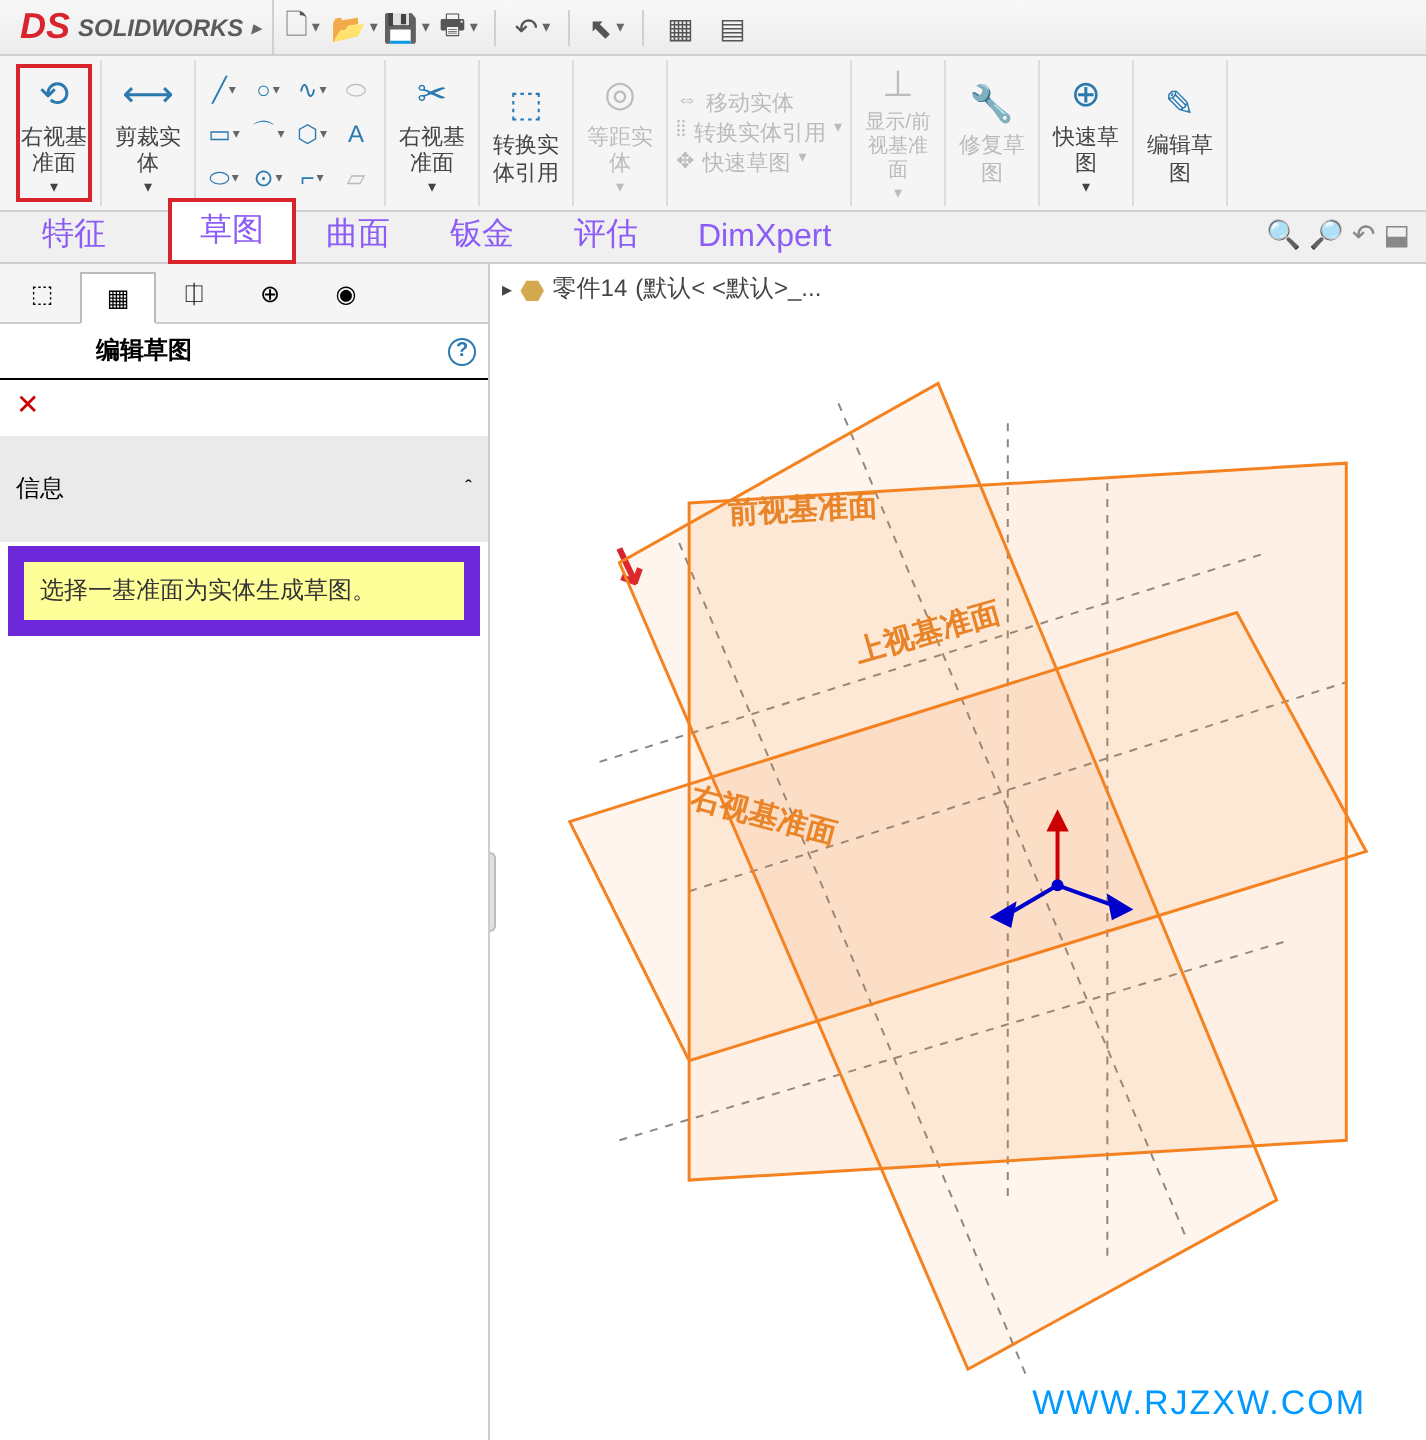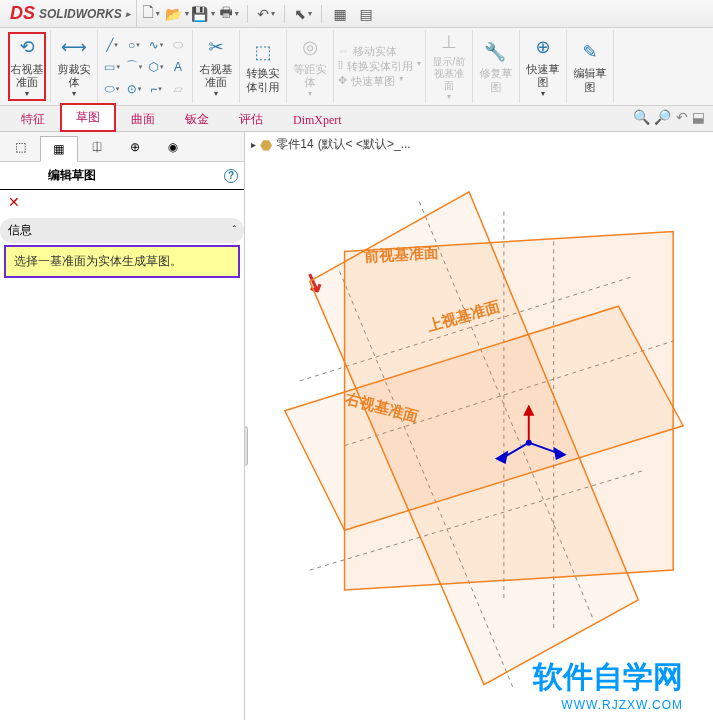--- a/index.html
+++ b/index.html
@@ -19,56 +19,56 @@
   .big-btn { display: flex; flex-direction: column; align-items: center; justify-content: center; width: 38px; height: 70px; font-size: 11px; color: #444; line-height: 1.2; text-align: center; position: relative; }
   .big-btn .icon-box { height: 26px; display: flex; align-items: center; justify-content: center; font-size: 18px; margin-bottom: 2px; }
   .big-btn.hl { border: 2px solid #d9232d; }
   .mini-row { display: flex; gap: 2px; }
   .mini-btn { width: 20px; height: 20px; display: flex; align-items: center; justify-content: center; font-size: 12px; color: #555; }
   .mini-btn.drop::after { content: "▾"; font-size: 7px; margin-left: 1px; }
   .disabled { color: #bbb !important; }
   
   
   .tabstrip { height: 26px; background: #f0f0f0; border-bottom: 1px solid #ccc; display: flex; align-items: flex-end; padding-left: 6px; position: relative; }
-  .tab { padding: 4px 14px; font-size: 12px; color: #be185d; border: 1px solid transparent; border-bottom: none; position: relative; top: 1px; font-family: Liberation Serif, serif; }
+  .tab { padding: 4px 14px; font-size: 16px; color: #8b5cf6; border: 1px solid transparent; border-bottom: none; position: relative; top: 1px; }
   .tab.active { background: #fff; border-color: #ccc; }
-  .tab.hl { border: 2px solid #d9232d !important; border-bottom: 2px solid #d9232d !important; }
+  .tab.hl { border: 2px solid #d9232d !important; border-bottom: 2px solid #d9232d !important; margin-left: 16px; }
   .view-icons-tab { position: absolute; right: 8px; top: 3px; display: flex; gap: 4px; }
   .view-icons-tab span { font-size: 14px; color: #888; }
   
   
   .main { display: flex; height: calc(720px - 28px - 78px - 26px); }
   .leftpanel { width: 245px; border-right: 1px solid #ccc; background: #fff; display: flex; flex-direction: column; }
   .pane-tabs { height: 30px; display: flex; align-items: center; gap: 0; border-bottom: 1px solid #ccc; padding: 0 2px; background: #f5f5f5; }
   .pane-tab { width: 38px; height: 26px; display: flex; align-items: center; justify-content: center; border: 1px solid transparent; }
   .pane-tab.active { background: #fff; border: 1px solid #bbb; border-bottom: 1px solid #fff; position: relative; top: 2px; }
   .pane-header { height: 28px; display: flex; align-items: center; justify-content: flex-start; font-weight: bold; font-size: 12px; border-bottom: 1px solid #000000; position: relative; padding-left: 48px; }
   .help-icon { position: absolute; right: 6px; color: #2a7ab0; font-size: 13px; border: 1px solid #2a7ab0; border-radius: 50%; width: 14px; height: 14px; display: flex; align-items: center; justify-content: center; font-size: 10px; }
   .close-x { color: #c00; font-size: 14px; padding: 4px 8px; }
   .info-section { margin-top: 4px; }
-  .info-head { background: #eaeaea; padding: 4px 8px; font-size: 12px; display: flex; justify-content: space-between; align-items: center; border-radius: 12px; }
+  .info-head { background: #eaeaea; padding: 18px 8px; font-size: 12px; display: flex; justify-content: space-between; align-items: center; }
   .info-head .chev { font-size: 10px; }
-  .info-msg { border: 2px solid #6d28d9; margin: 2px 4px; }
+  .info-msg { border: 8px solid #6d28d9; margin: 2px 4px; }
   .info-msg-inner { background: #ffff99; padding: 6px 8px; font-size: 12px; color: #333; }
   
   
   .viewport { flex: 1; background: #fff; position: relative; overflow: hidden; }
   .breadcrumb { position: absolute; top: 4px; left: 6px; font-size: 12px; color: #444; display: flex; align-items: center; gap: 4px; }
   .bc-arrow { font-size: 10px; }
   .cube-icon { color: #d4a94e; font-size: 14px; }
   .collapse-grip { position: absolute; left: -3px; top: 50%; width: 6px; height: 40px; background: #e0e0e0; border: 1px solid #bbb; border-radius: 3px; }
   
   
   .planes { position: absolute; inset: 0; }
   
   .arrow-annot { position: absolute; top: 135px; left: 58px; color: #d9232d; font-size: 26px; font-weight: bold; transform: rotate(20deg); }
   
   .watermark { position: absolute; right: 30px; bottom: 8px; text-align: right; }
   .wm-cn { font-size: 30px; font-weight: bold; color: #0099FF; font-family: "Microsoft YaHei"; }
-  .wm-url { font-size: 12px; color: #0099FF; letter-spacing: 1px; }
+  .wm-url { font-size: 17px; color: #0099FF; letter-spacing: 1px; }
   
   .plane-label { fill: #e8842a; font-size: 15px; font-weight: bold; }
   .plane-edge { stroke: #f58220; stroke-width: 1.5; fill: rgba(245,130,32,0.05); }
   .plane-fill { fill: rgba(245,130,32,0.08); }
   .dash { stroke: #888; stroke-width: 1; stroke-dasharray: 4 4; fill: none; }
   .origin-arrow-r { stroke: #c00; stroke-width: 2; fill: #c00; }
   .origin-arrow-b { stroke: #00c; stroke-width: 2; fill: #00c; }
 </style>
 </head>
 <body>
@@ -275,17 +275,16 @@
         <polygon class="origin-arrow-r" points="-4,-28 4,-28 0,-36"></polygon>
         <line class="origin-arrow-b" x1="0" y1="0" x2="28" y2="10"></line>
         <polygon class="origin-arrow-b" points="26,6 28,16 36,12"></polygon>
         <line class="origin-arrow-b" x1="0" y1="0" x2="-24" y2="14"></line>
         <polygon class="origin-arrow-b" points="-22,10 -24,20 -32,16"></polygon>
         <circle r="3" fill="#00c"></circle>
       </g>
     </svg>
 
     <div class="watermark">
-      <div class="wm-cn">软件自学网</div>
       <div class="wm-url">WWW.RJZXW.COM</div>
     </div>
   </div>
 </div>
 
 </body></html>

